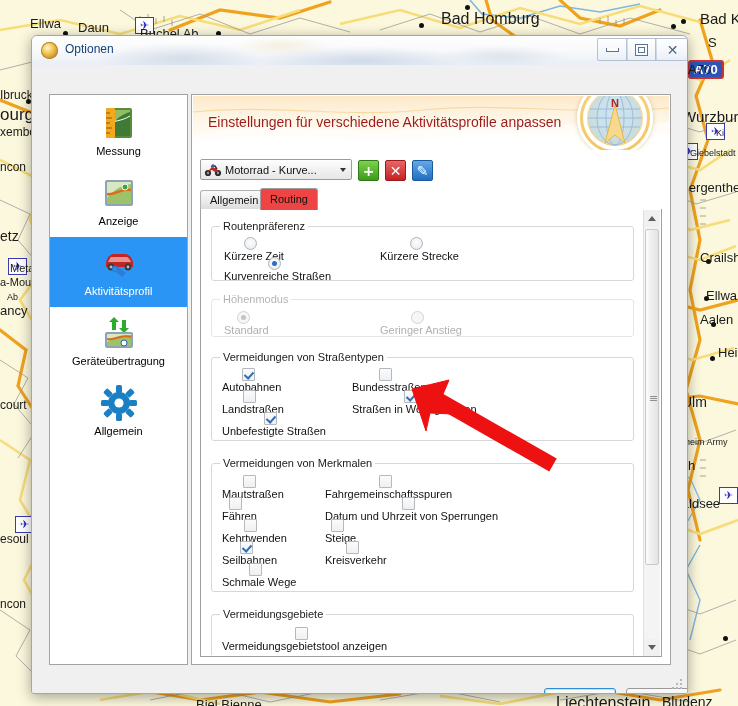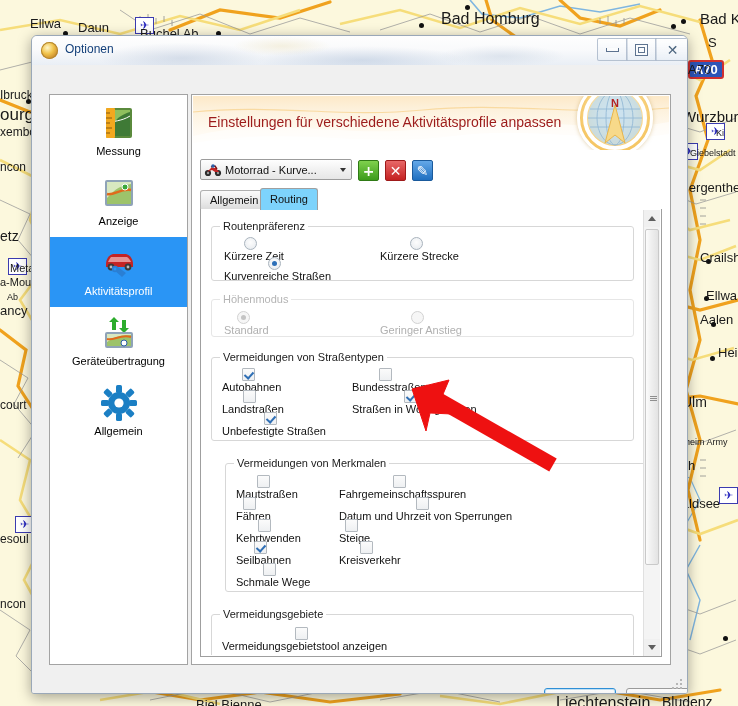--- a/index.html
+++ b/index.html
@@ -96,21 +96,21 @@
   #tbAdd{background:linear-gradient(180deg,#7fd14d,#3c9b1c);border:1px solid #2f7a15;}
   #tbDel{background:linear-gradient(180deg,#e86767,#c42121);border:1px solid #9e1a1a;}
   #tbEdit{background:linear-gradient(180deg,#64a8e8,#1f6fc0);border:1px solid #1a5a9c;}
 
   
   #tabs{position:absolute;left:8px;top:93px;width:462px;height:21px;}
   .tab{position:absolute;top:2px;height:19px;line-height:19px;padding:0 9px;
        font-size:11px;color:#111;box-sizing:border-box;
        border:1px solid #b0b0b0;border-bottom:none;border-radius:3px 3px 0 0;
        background:linear-gradient(180deg,#fafafa,#eaeaea 60%,#dcdcdc);}
-  .tab.active{top:0;height:22px;line-height:21px;background:#7dd3fc;border-color:#9f9f9f;z-index:3;}
+  .tab.active{top:0;height:22px;line-height:21px;background:#ef4444;border-color:#9f9f9f;z-index:3;}
 
   
   #pane{position:absolute;left:8px;top:114px;width:462px;height:448px;
         background:#fff;border:1px solid #9f9f9f;border-top:none;box-sizing:border-box;}
   #pinner{position:absolute;left:0;top:0;width:443px;height:446px;overflow:hidden;}
 
   .gbox{position:absolute;box-sizing:border-box;border:1px solid #d7d7d7;border-radius:3px;}
   .gtitle{position:absolute;top:-7px;left:8px;background:#fff;padding:0 3px;
           font-size:11px;color:#1b1b1b;}
   .gtitle.dim{color:#b4b4b4;}
@@ -502,21 +502,21 @@
             <div class="opt" style="left:140px;top:32px">
               <span class="chk on"></span>
               <span>Straßen in Wohngebieten</span>
             </div>
             <div class="opt" style="left:10px;top:54px">
               <span class="chk on"></span>
               <span>Unbefestigte Straßen</span>
             </div>
           </div>
 
-          <div class="gbox" style="left:24px;top:254px;width:423px;height:129px">
+          <div class="gbox" style="left:10px;top:254px;width:423px;height:129px">
             <span class="gtitle">Vermeidungen von Merkmalen</span>
             <div class="opt" style="left:10px;top:11px">
               <span class="chk"></span>
               <span>Mautstraßen</span>
             </div>
             <div class="opt" style="left:113px;top:11px">
               <span class="chk"></span>
               <span>Fahrgemeinschaftsspuren</span>
             </div>
             <div class="opt" style="left:10px;top:33px">

